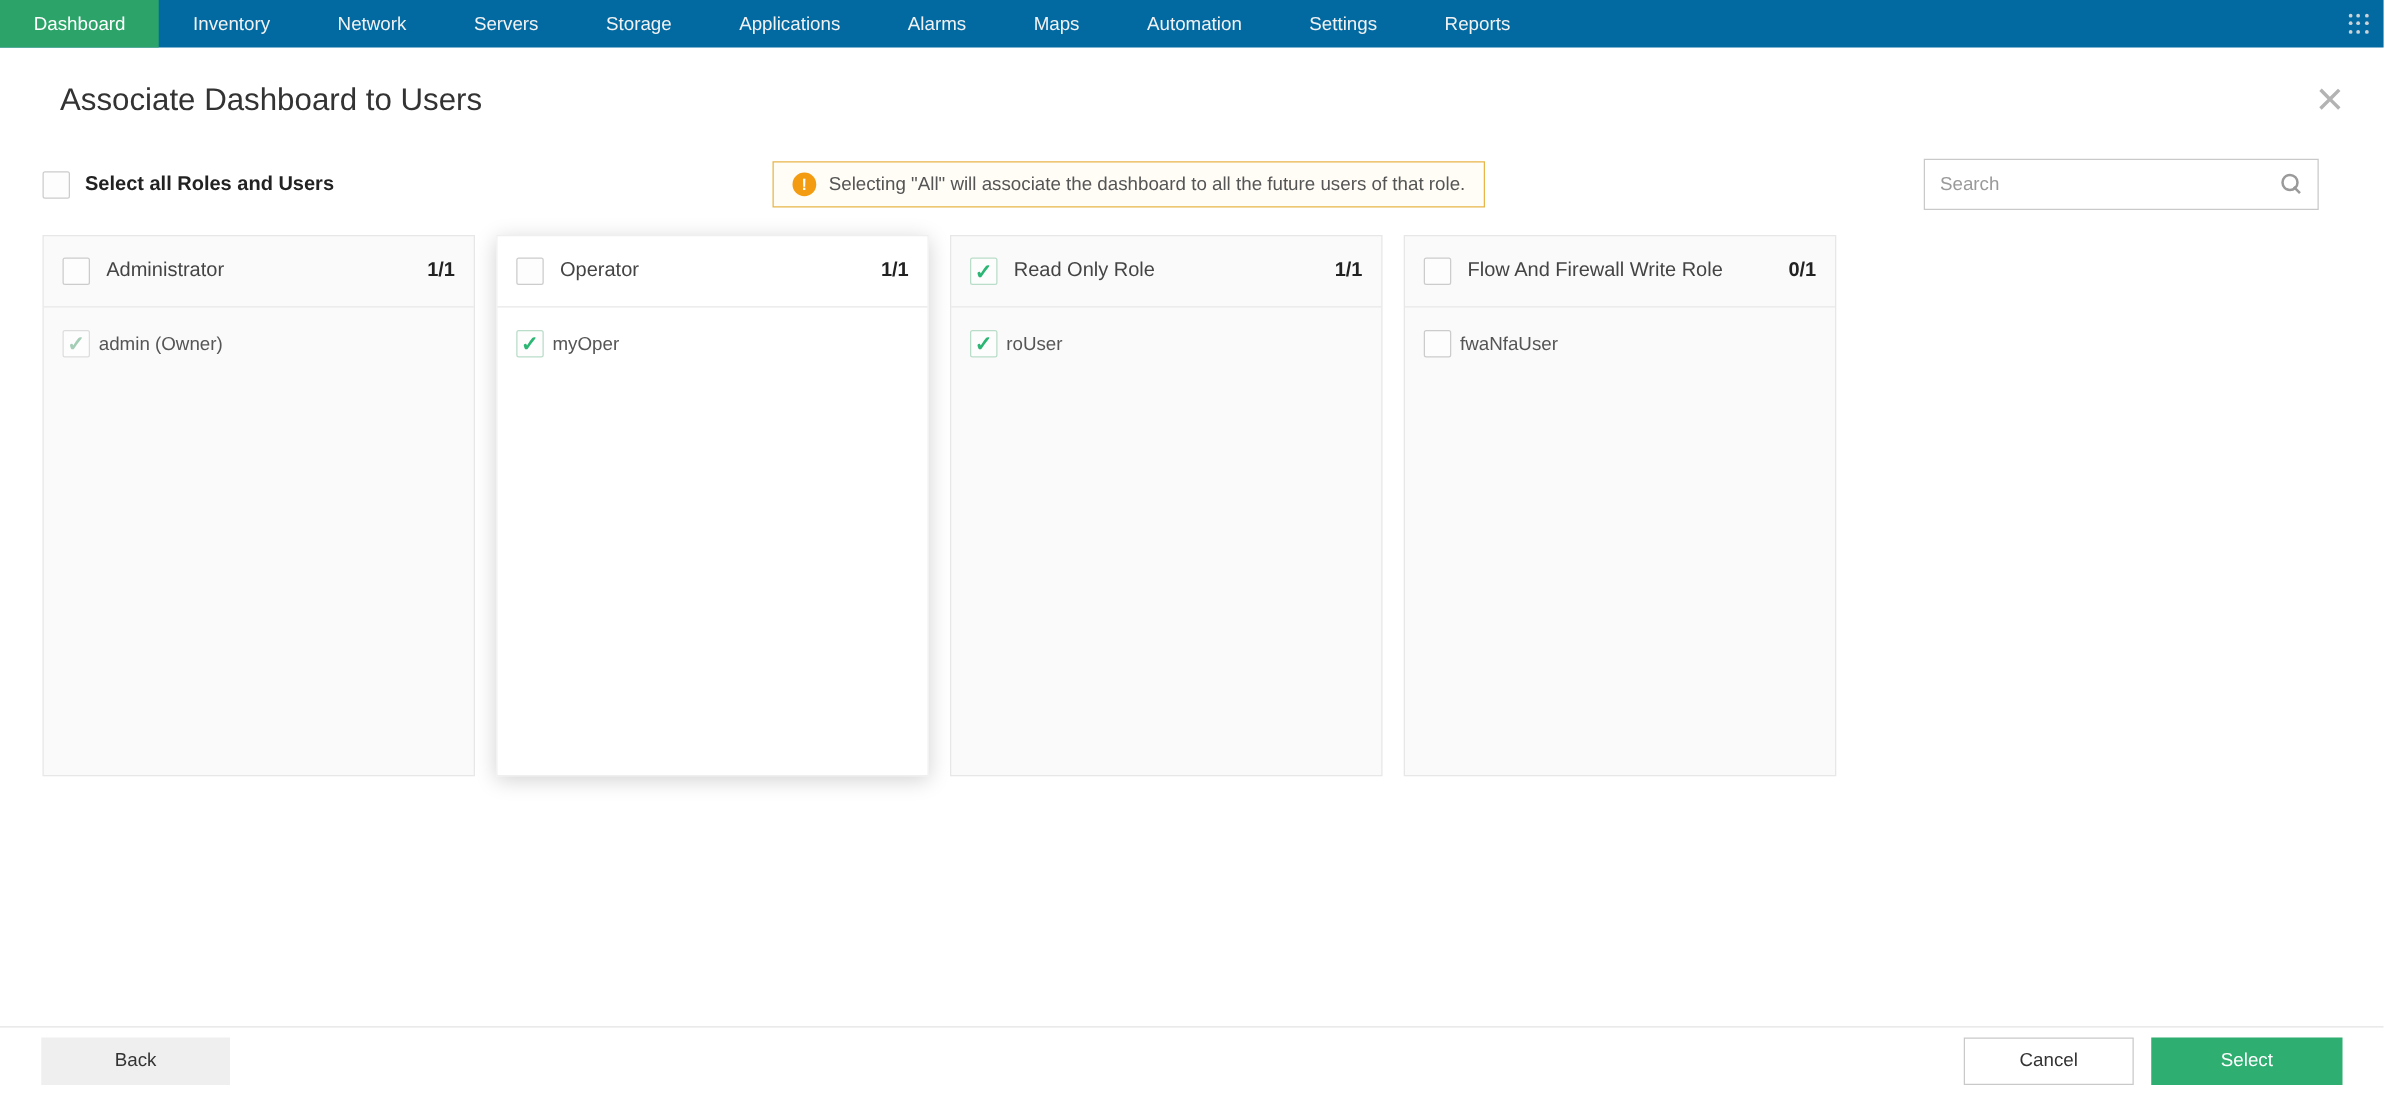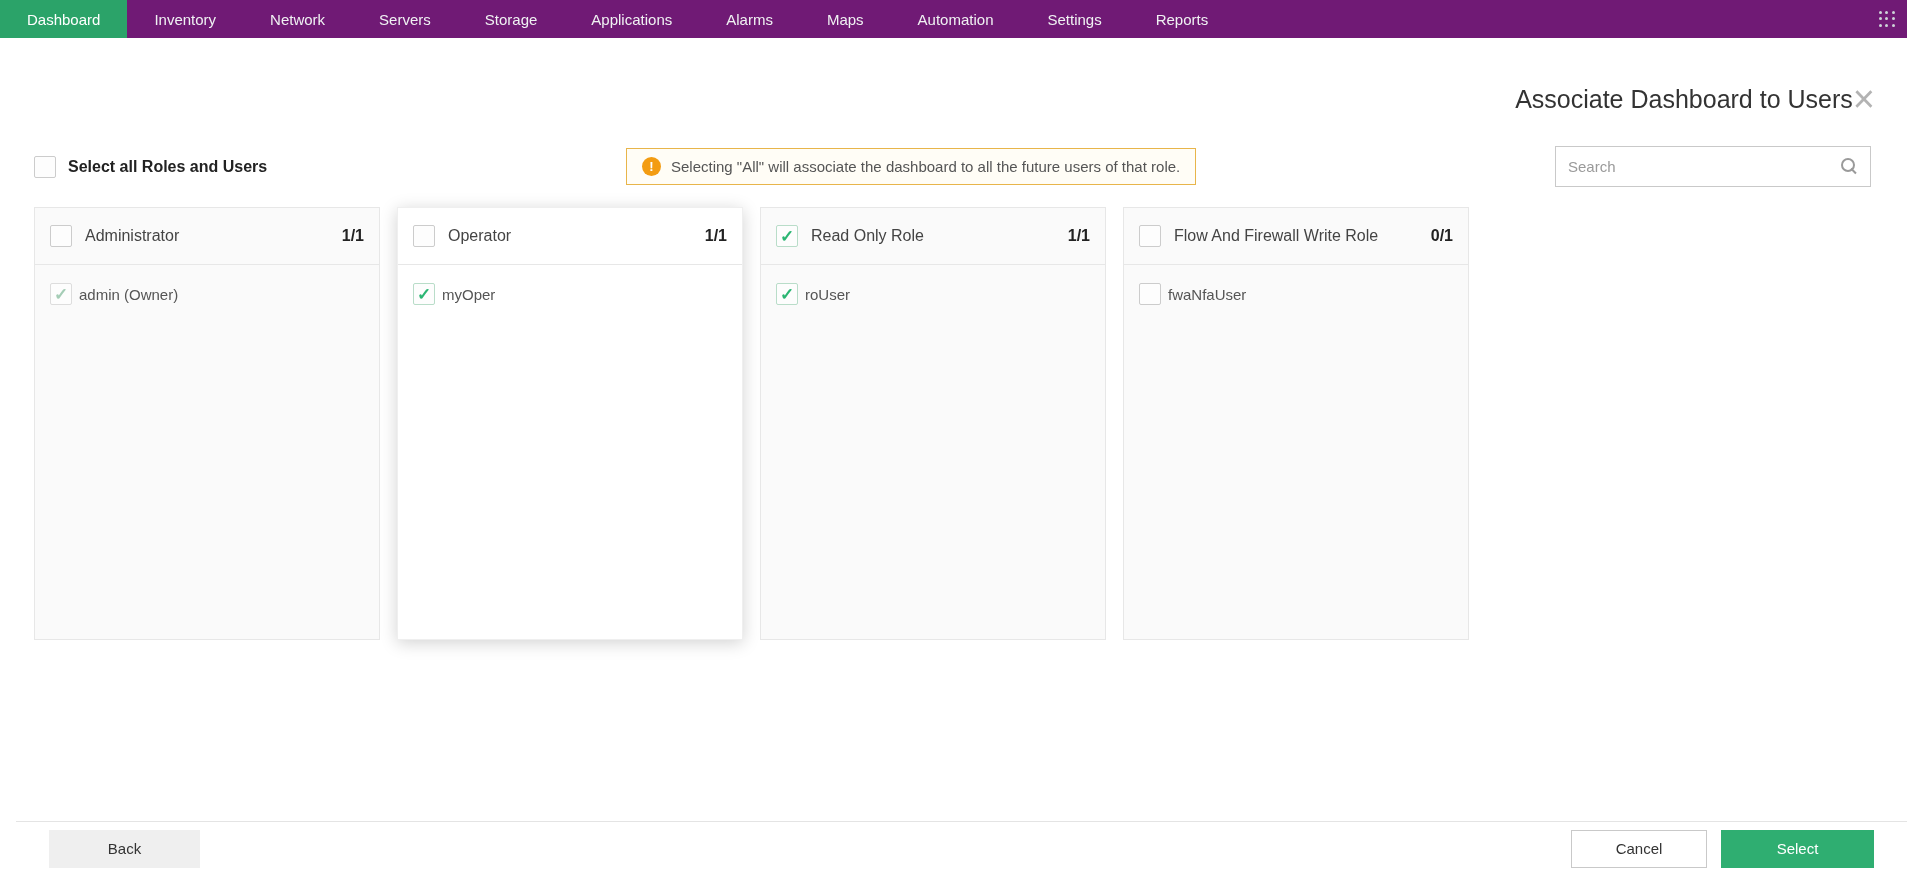--- a/index.html
+++ b/index.html
@@ -8,21 +8,21 @@
     font-family: "Liberation Sans", sans-serif;
     background: #ffffff;
     position: relative;
     overflow: hidden;
     color: #333;
   }
 
   
   .navbar {
     height: 38px;
-    background: #701a75;
+    background: #0369a1;
     display: flex;
     align-items: stretch;
     position: relative;
   }
   .nav-item {
     display: flex;
     align-items: center;
     padding: 0 27px;
     font-size: 15px;
     color: #f0f2f3;
@@ -39,39 +39,38 @@
     display: grid;
     grid-template-columns: repeat(3, 1fr);
     gap: 3px;
     cursor: pointer;
   }
   .nav-dots i { width: 3px; height: 3px; background: #cdd4d8; border-radius: 50%; }
 
   
   .header-row {
     display: flex;
-    justify-content: flex-end;
+    justify-content: space-between;
     align-items: flex-start;
     padding: 28px 32px 0 48px;
-    margin-top: 19px;
   }
   .page-title { font-size: 25px; font-weight: 400; color: #333; }
   .close-btn {
     font-size: 38px;
     line-height: 28px;
     color: #b3b3b3;
     cursor: pointer;
     font-weight: 300;
   }
 
   
   .controls-row {
     display: flex;
     align-items: center;
-    padding: 32px 36px 0 34px;
+    padding: 32px 52px 0 34px;
   }
   .select-all {
     display: flex;
     align-items: center;
     gap: 12px;
     font-size: 16px;
     font-weight: bold;
     color: #222;
     flex: 0 0 auto;
   }
@@ -193,21 +192,21 @@
   .cb[data-state="checked-disabled"]::after {
     content: "\2713";
     color: #a5cdb6;
     font-size: 17px;
     font-weight: bold;
   }
 
   
   .footer {
     position: absolute;
-    left: 16px; right: 0; bottom: 0;
+    left: 0; right: 0; bottom: 0;
     height: 54px;
     background: #ffffff;
     border-top: 1px solid #e4e4e4;
     display: flex;
     align-items: center;
     justify-content: space-between;
     padding: 0 33px;
   }
   .btn {
     height: 38px;

